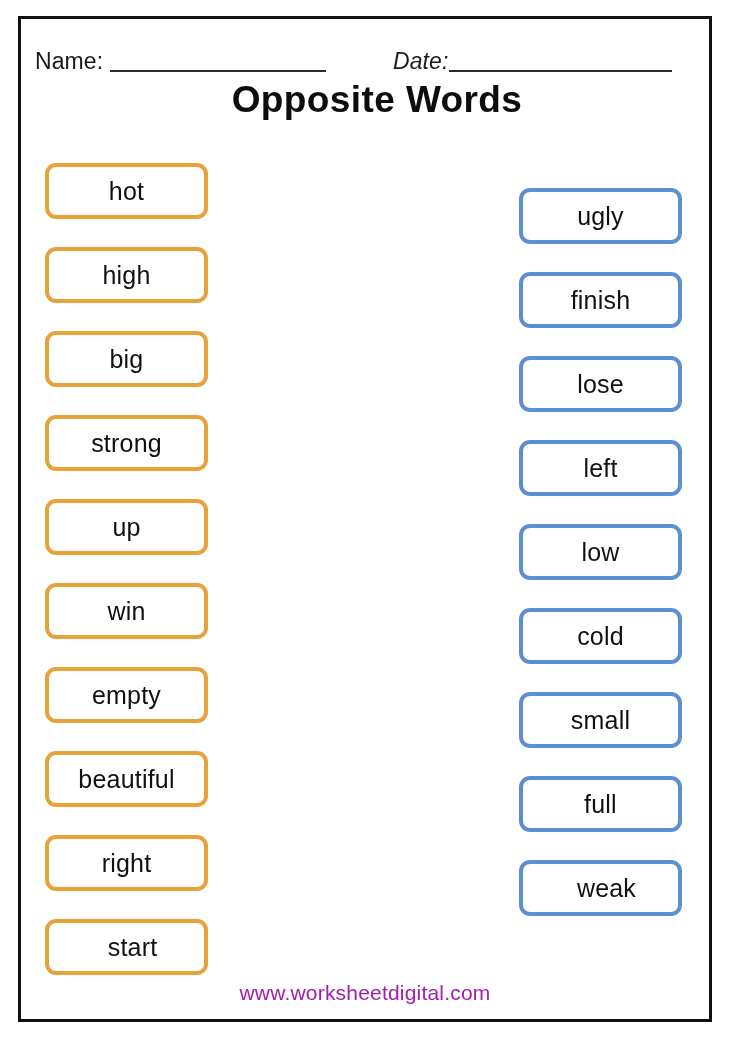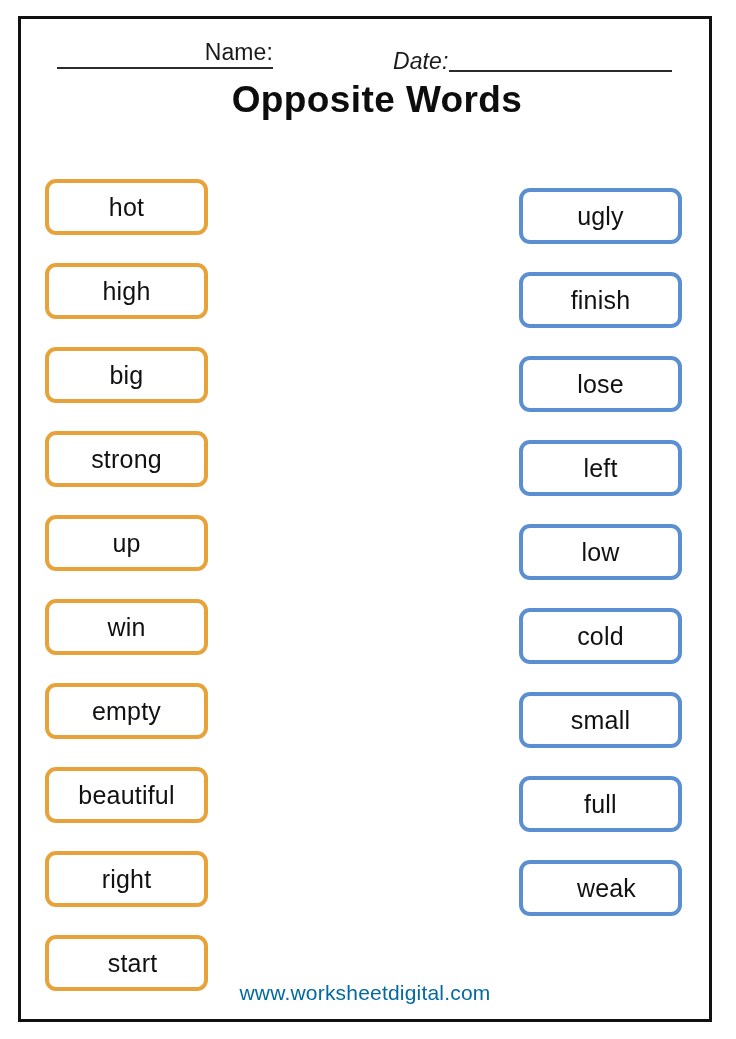--- a/index.html
+++ b/index.html
@@ -32,21 +32,21 @@
     top: 22px;
     width: 100%;
     height: 34px;
   }
   .field {
     position: absolute;
     display: flex;
     align-items: flex-end;
     height: 34px;
   }
-  .field-name { left: 29px; flex-direction: column; }
+  .field-name { left: 14px; }
   .field-date { left: 372px; font-style: italic; }
 
   .field-label {
     font-size: 23px;
     color: #1a1a1a;
     line-height: 1;
     letter-spacing: 0.1px;
     white-space: nowrap;
     padding-bottom: 2px;
   }
@@ -81,21 +81,21 @@
     font-size: 19px;
     color: #141414;
     letter-spacing: 0.1px;
   }
 
   
   .column {
     position: absolute;
     width: 163px;
   }
-  .col-left  { left: 24px;  top: 160px; }
+  .col-left  { left: 24px;  top: 144px; }
   .col-right { left: 498px; top: 169px; }
 
   .word-box {
     position: relative;
     width: 163px;
     height: 56px;
     margin-bottom: 28px;
     border-radius: 11px;
     background: #ffffff;
     box-sizing: border-box;
@@ -116,21 +116,21 @@
   }
 
   
   .footer {
     position: absolute;
     left: 0;
     bottom: 14px;
     width: 100%;
     text-align: center;
     font-size: 21px;
-    color: #0369a1;
+    color: #a21caf;
     letter-spacing: 0.2px;
   }
 </style>
 </head>
 <body>
 
 <div class="page">
 
   <div class="idrow">
     <div class="field field-name">

